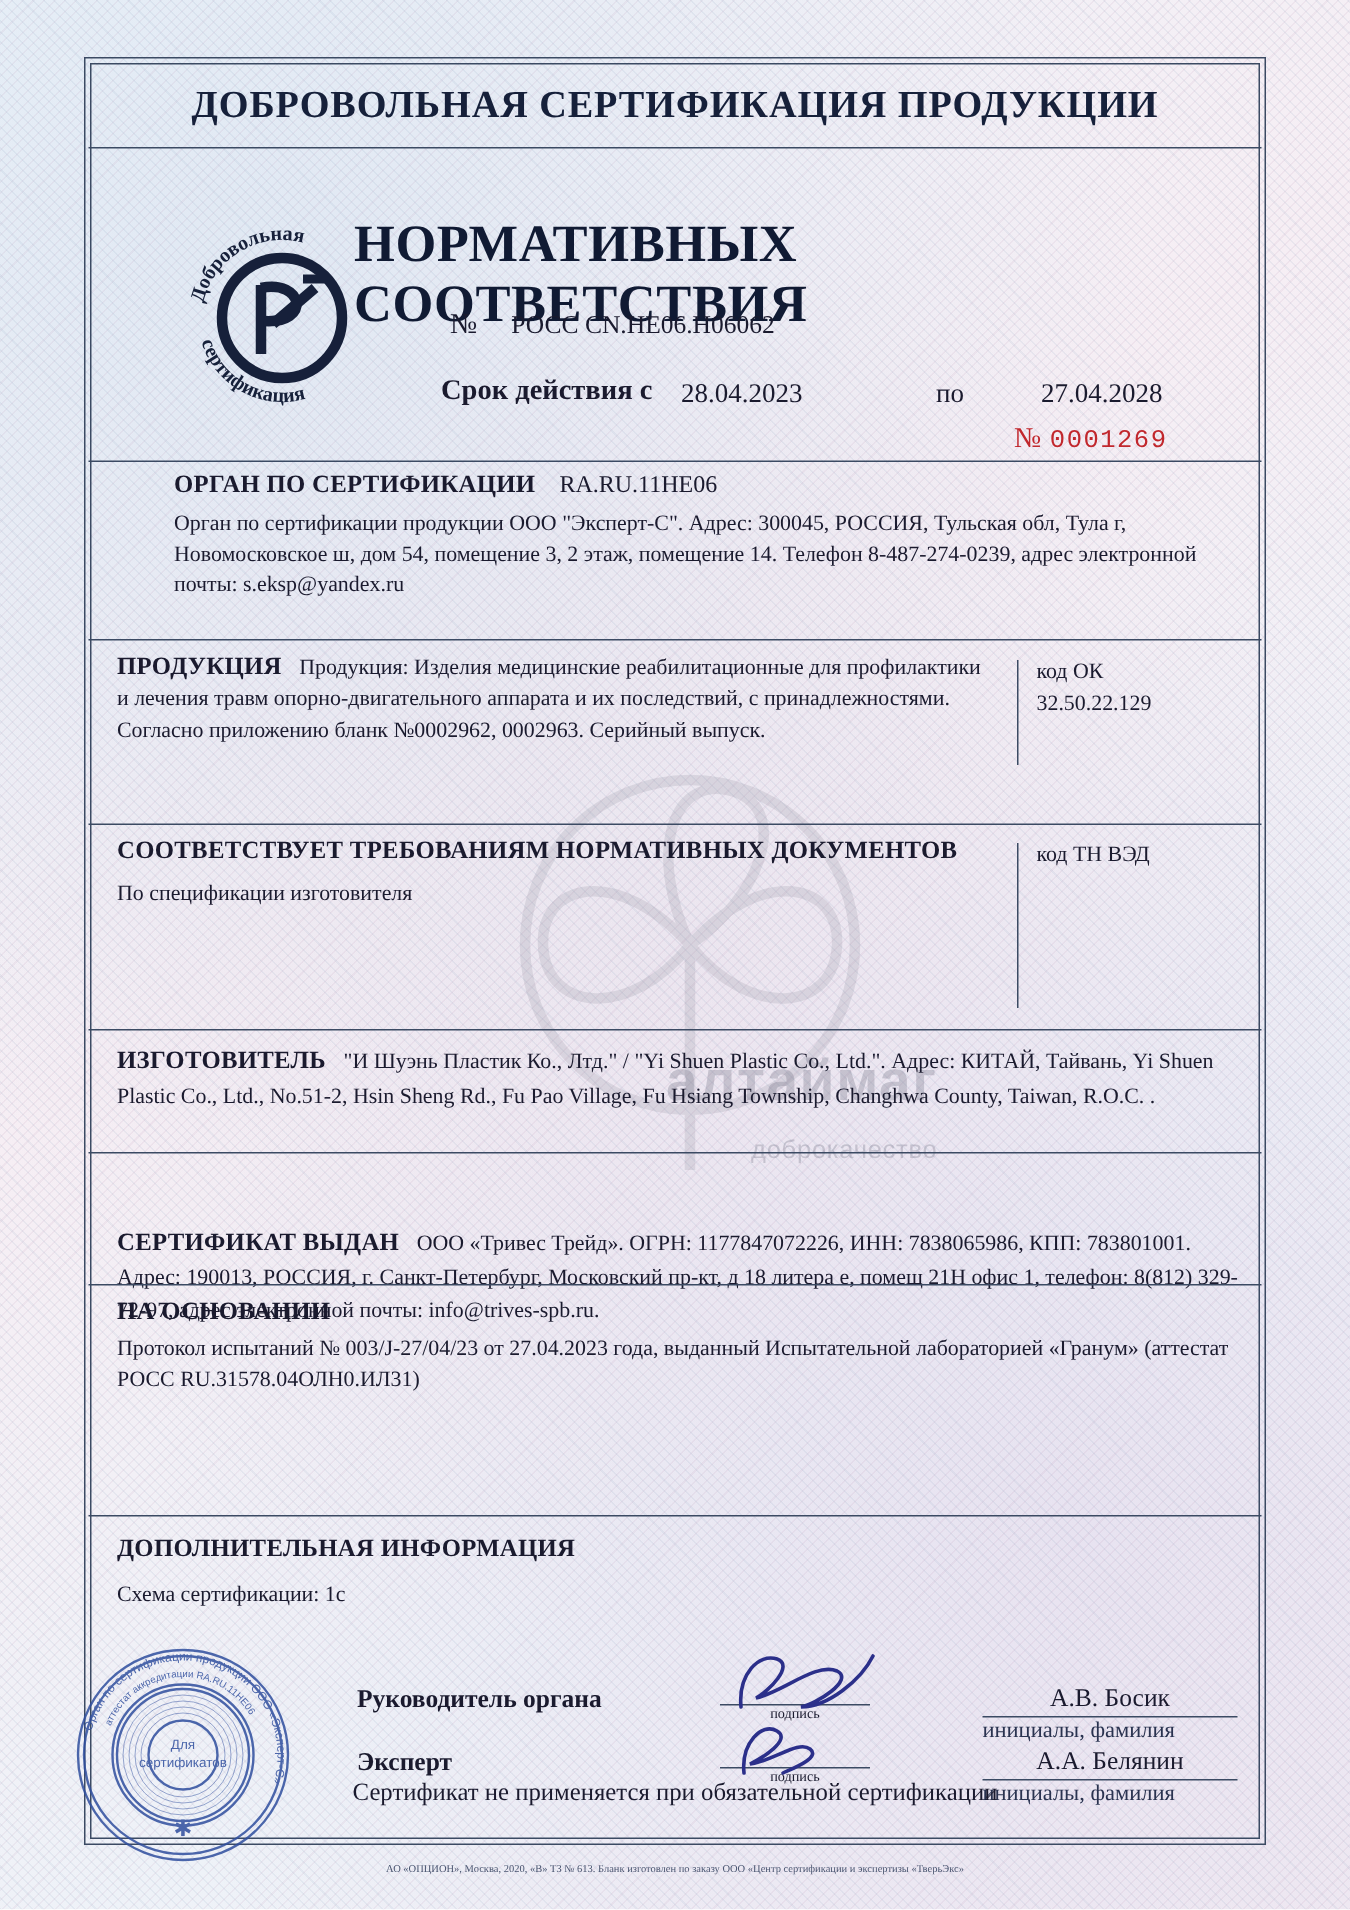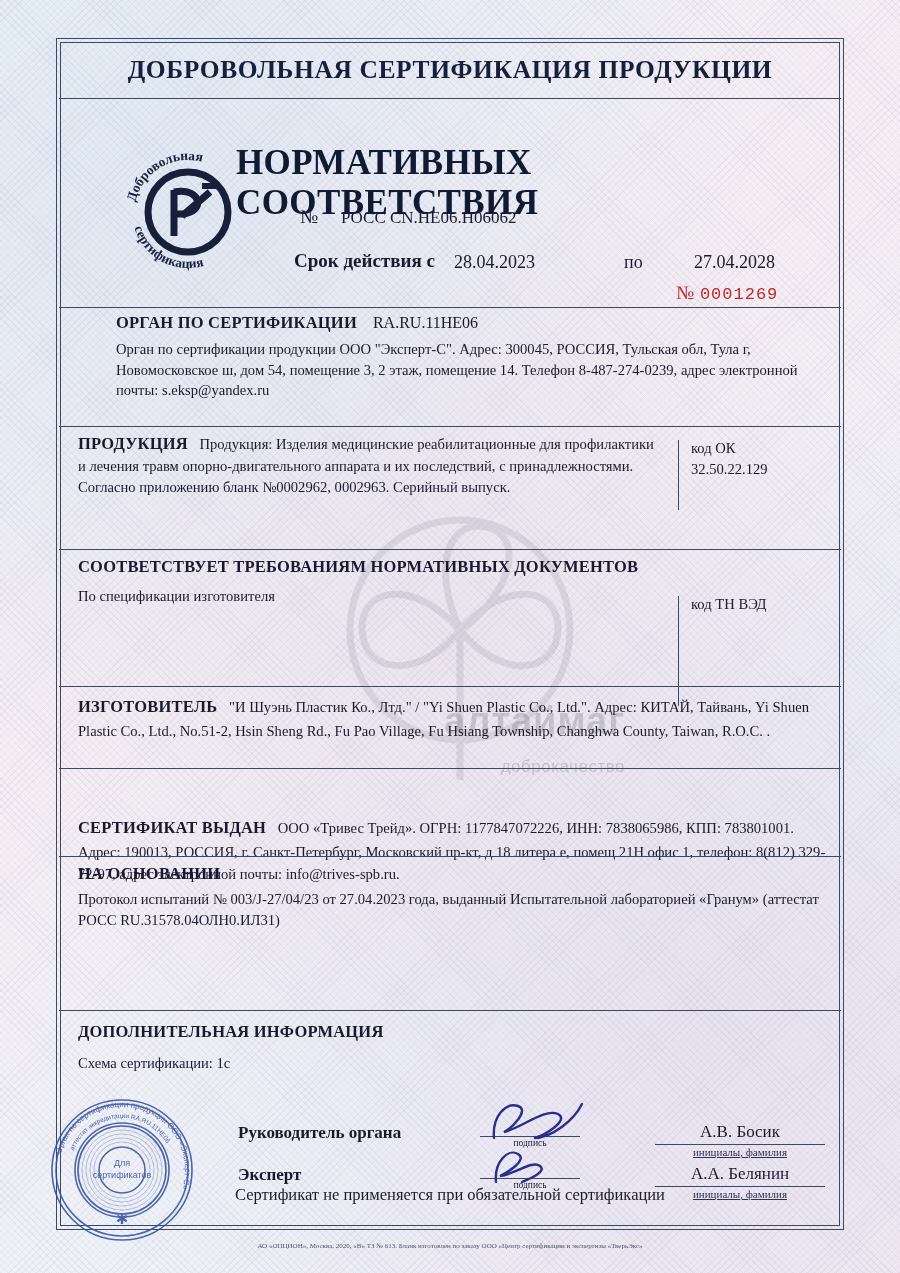--- a/index.html
+++ b/index.html
@@ -190,24 +190,23 @@
     position: absolute;
     border-top: 0.9px solid #3b4a63;
   }
   .sig-name {
     position: absolute;
     font-size: 17px;
     text-align: center;
   }
   .sig-sub {
     position: absolute;
-    font-size: 11px;
-    text-align: center;
+    font-size: 15px;
+    text-align: left;
     color: #2a3350;
-    text-decoration: underline;
   }
   .sig-role {
     position: absolute;
     font-weight: bold;
     font-size: 17px;
   }
   .sig-podpis {
     position: absolute;
     font-size: 9.5px;
     text-align: center;
@@ -331,21 +330,21 @@
     <div class="k">код ОК</div>
     <div class="v">32.50.22.129</div>
   </div>
 
   <div class="hr" style="top:549px;"></div>
 
   <div class="blk" style="left:78px; top:557px; width:590px;">
     <div class="sec-label">СООТВЕТСТВУЕТ ТРЕБОВАНИЯМ НОРМАТИВНЫХ ДОКУМЕНТОВ</div>
     <div class="body-text" style="margin-top:9px;">По спецификации изготовителя</div>
   </div>
-  <div class="okcode" style="left:678px; top:596px; width:150px; height:110px;">
+  <div class="okcode" style="left:678px; top:562px; width:150px; height:110px;">
     <div class="k">код ТН ВЭД</div>
     <div class="v"></div>
   </div>
 
   <div class="hr" style="top:686px;"></div>
 
   <div class="blk" style="left:78px; top:694px; width:755px;">
     <div style="font-size:14.6px; line-height:1.6;">
       <span class="sec-label">ИЗГОТОВИТЕЛЬ</span>
       <span style="margin-left:8px;">"И Шуэнь Пластик Ко., Лтд." / "Yi Shuen Plastic Co., Ltd.". Адрес: КИТАЙ, Тайвань, Yi Shuen Plastic Co., Ltd., No.51-2, Hsin Sheng Rd., Fu Pao Village, Fu Hsiang Township, Changhwa County, Taiwan, R.O.C. .</span>

